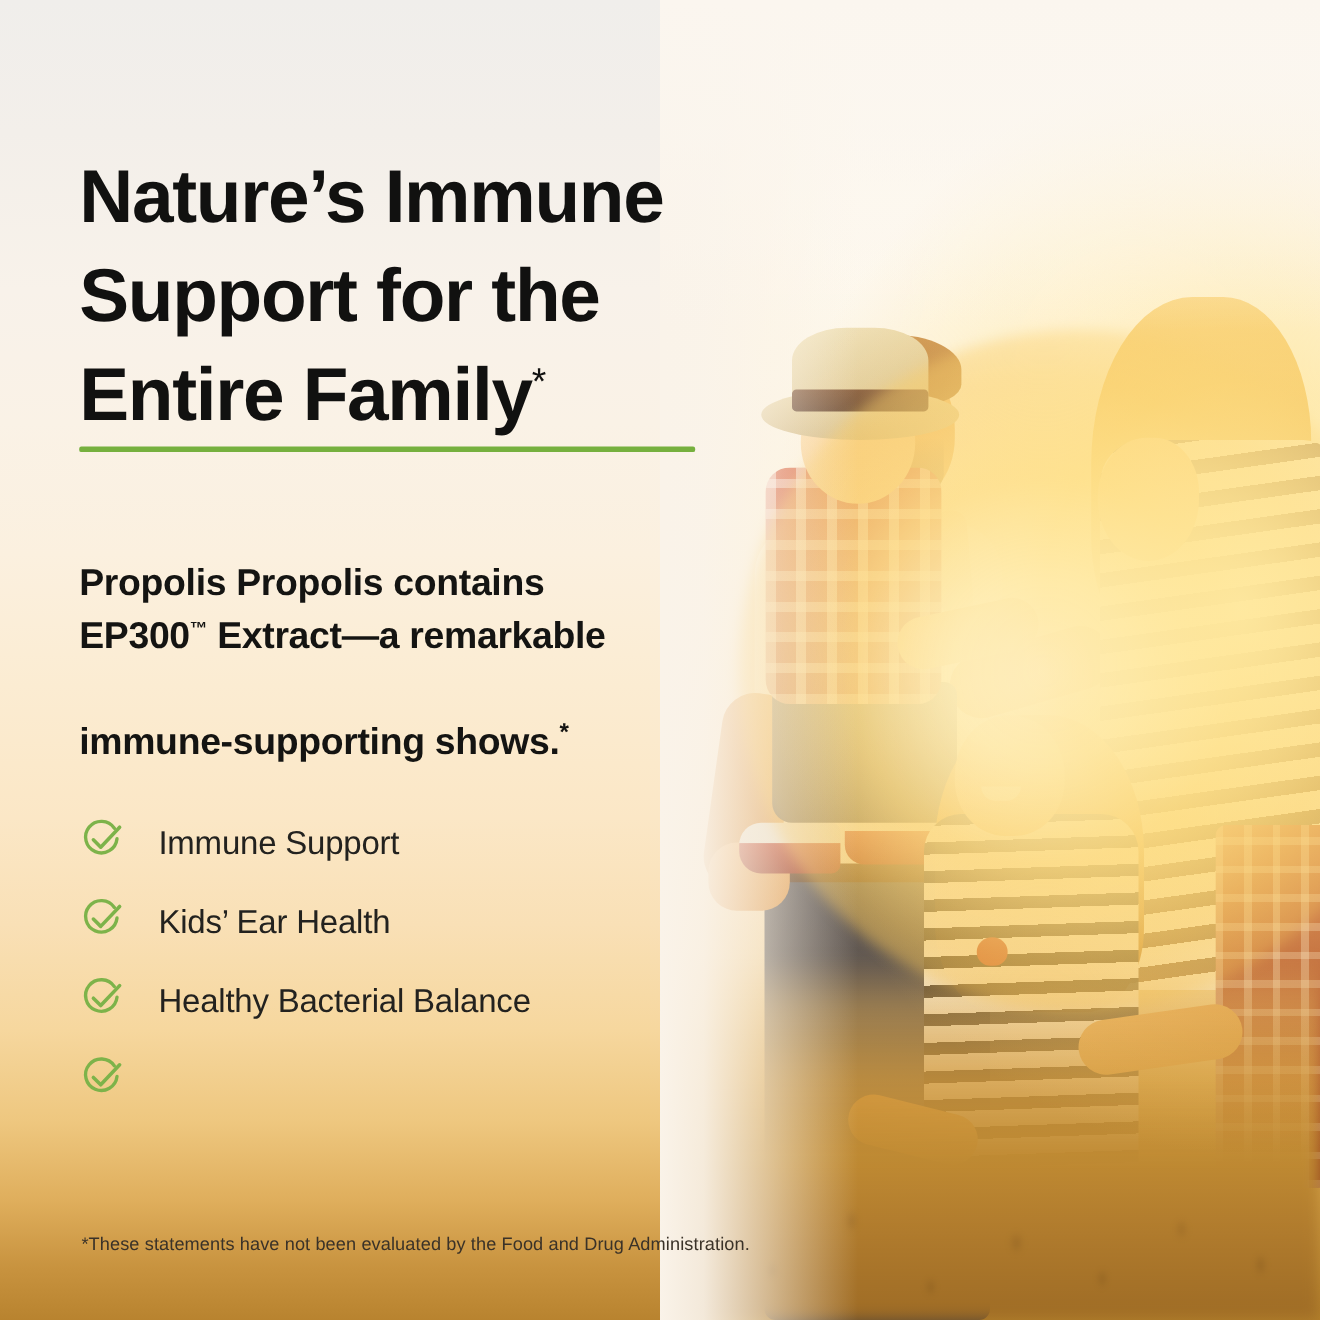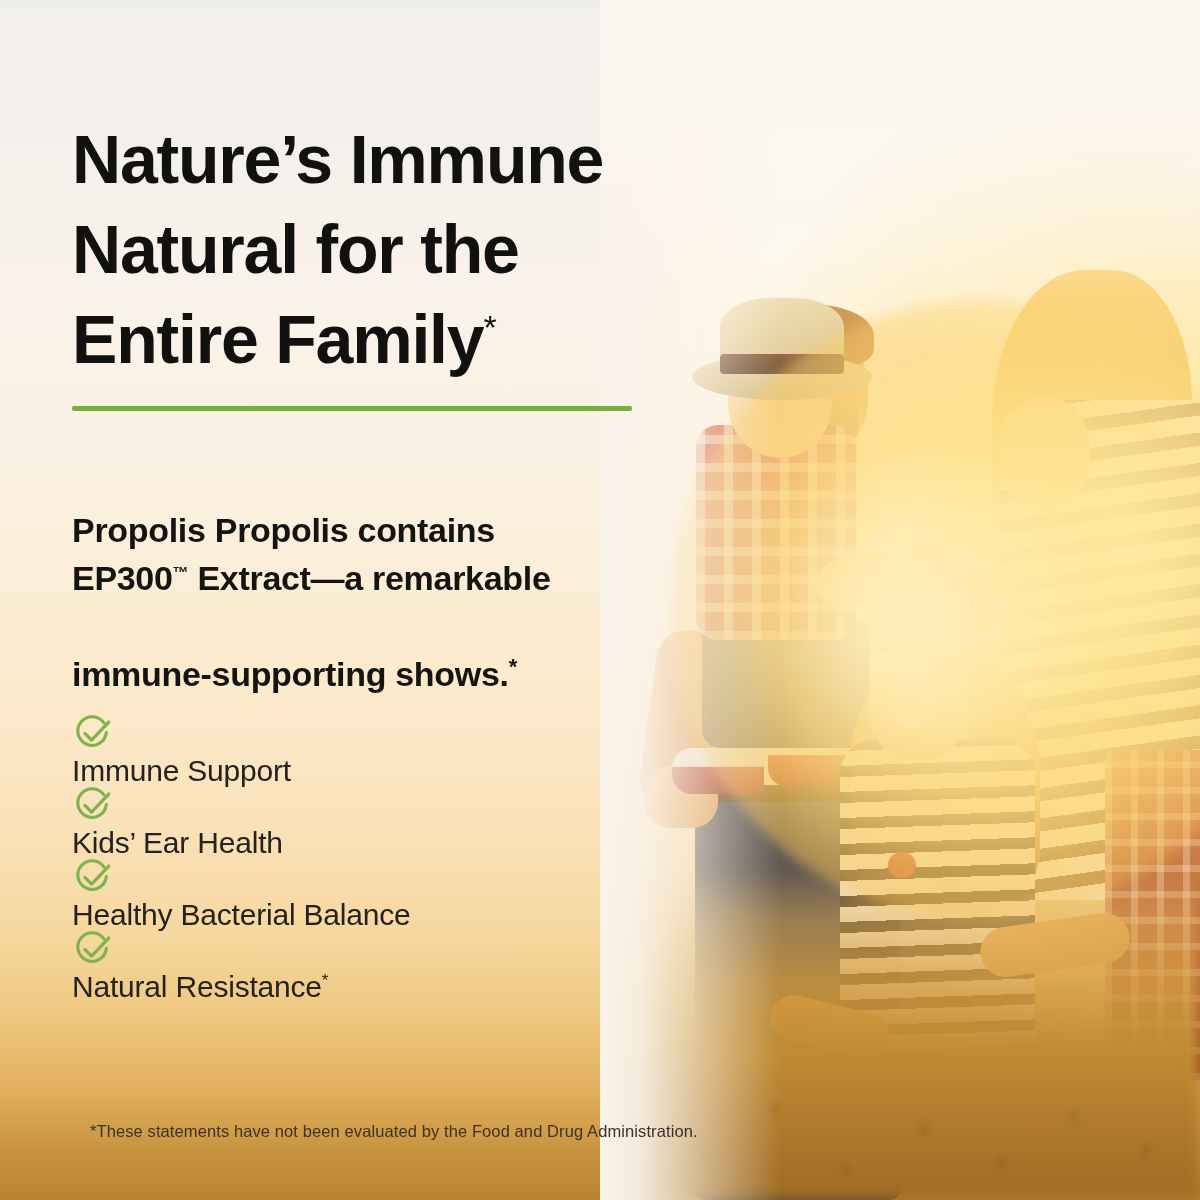--- a/index.html
+++ b/index.html
@@ -143,42 +143,42 @@
       linear-gradient(180deg, rgba(255,252,243,.55) 0%, rgba(255,246,225,.2) 26%, rgba(255,240,205,.14) 52%, rgba(226,170,74,.22) 82%, rgba(196,137,44,.3) 100%);}
   .photo-fadeleft{position:absolute;left:0;top:0;width:180px;height:1200px;pointer-events:none;
     background:linear-gradient(90deg,
       rgba(250,243,233,1) 0%, rgba(250,243,233,.92) 22%, rgba(251,243,230,.55) 55%, rgba(251,243,230,0) 100%);}
   .photo-fadetop{position:absolute;left:0;top:0;right:0;height:300px;pointer-events:none;
     background:linear-gradient(180deg, rgba(251,246,239,1) 0%, rgba(251,246,239,.7) 40%, rgba(251,246,239,0) 100%);}
 
   
   .content{position:absolute;left:0;top:0;width:760px;height:1200px;}
 
-  .headline{position:absolute;left:72px;top:68px;width:700px;
+  .headline{position:absolute;left:72px;top:88px;width:700px;
     font-size:68px;line-height:90px;font-weight:bold;color:#111110;
     letter-spacing:-1.2px;}
   .headline sup{font-size:34px;font-weight:normal;vertical-align:super;line-height:0;}
 
   .rule{position:absolute;left:72px;top:406px;width:560px;height:5px;
     background:#76b03e;border-radius:2px;}
 
   .lede{position:absolute;left:72px;top:472px;width:640px;
     font-size:34px;line-height:48px;font-weight:bold;color:#141412;
     letter-spacing:-.3px;}
   .lede sup{font-size:16px;vertical-align:super;line-height:0;font-weight:bold;}
   .lede sup.ast{font-size:22px;}
 
   .benefits{position:absolute;left:72px;top:712px;width:660px;}
-  .benefit{display:flex;align-items:flex-start;height:72px;flex-direction:column;}
+  .benefit{display:flex;align-items:flex-end;height:72px;}
   .benefit .ck{width:42px;height:42px;flex:0 0 42px;margin-right:30px;}
   .benefit .lbl{font-size:30px;color:#23221f;letter-spacing:-.2px;}
   .benefit .lbl sup{font-size:17px;vertical-align:super;line-height:0;}
 
   .disclaimer{position:absolute;left:74px;top:1102px;width:680px;
-    font-size:16.5px;line-height:25px;color:#3a3228;letter-spacing:.1px;margin-left:16px;}
+    font-size:16.5px;line-height:25px;color:#3a3228;letter-spacing:.1px;}
 </style>
 </head>
 <body>
 
 <div class="poster">
 
   <div class="photo">
     <div class="photo-sky"></div>
     <div class="sunflare2"></div>
 
@@ -224,21 +224,21 @@
     <div class="sunflare"></div>
     <div class="photo-wash"></div>
     <div class="photo-fadeleft"></div>
     <div class="photo-fadetop"></div>
   </div>
 
   <div class="content">
 
     <h1 class="headline">
       <span>Nature’s Immune</span><br>
-      <span>Natural for the</span><br>
+      <span>Support for the</span><br>
       <span>Entire Family</span><sup>*</sup>
     </h1>
 
     <div class="rule"></div>
 
     <p class="lede">
       <span>Propolis Propolis contains</span><br>
       <span>EP300</span><sup>™</sup><span> Extract—a remarkable</span><br>
       <br>
       <span>immune-supporting shows.</span><sup class="ast">*</sup>
@@ -272,21 +272,20 @@
         </span>
         <span class="lbl">Healthy Bacterial Balance</span>
       </li>
       <li class="benefit">
         <span class="ck">
           <svg viewBox="0 0 44 44" width="42" height="42" aria-hidden="true">
             <path d="M33.5 11.5 A15 15 0 1 0 36 21.5" fill="none" stroke="#7db34a" stroke-width="3.2" stroke-linecap="round"></path>
             <path d="M13.5 22.5 L20.5 29.5 L38.5 10.5" fill="none" stroke="#7db34a" stroke-width="3.4" stroke-linecap="round" stroke-linejoin="round"></path>
           </svg>
         </span>
-        <span class="lbl"><span>Natural Resistance</span><sup>*</sup></span>
       </li>
     </ul>
 
     <p class="disclaimer">
       <span>*These statements have not been evaluated by the Food and Drug Administration.</span><br>
     </p>
 
   </div>
 </div>
 

